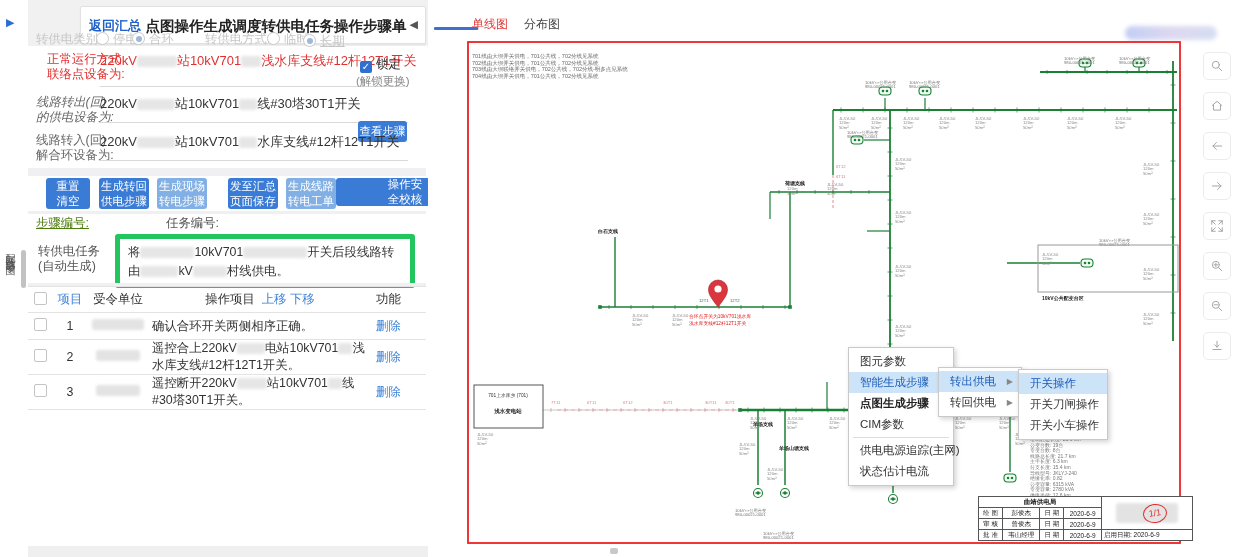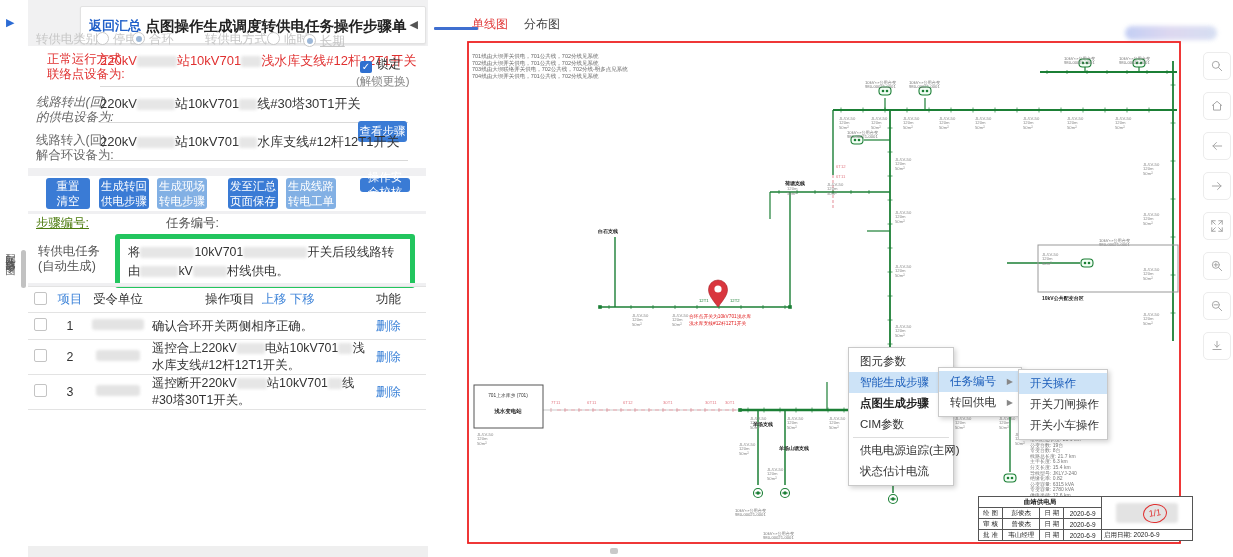--- a/index.html
+++ b/index.html
@@ -143,21 +143,21 @@
         </div>
       <div class="btn lt" style="left:129px;width:50px;height:31px;">
           <span><span>生成现场</span><br><span>转电步骤</span></span>
         </div>
       <div class="btn" style="left:200px;width:50px;height:31px;">
           <span><span>发至汇总</span><br><span>页面保存</span></span>
         </div>
       <div class="btn lt" style="left:258px;width:50px;height:31px;">
           <span><span>生成线路</span><br><span>转电工单</span></span>
         </div>
-      <div class="btn" style="left:332px;width:50px;height:14px;">
+      <div class="btn" style="left:308px;width:50px;height:28px;padding-left:44px;">
           <span><span>操作安</span><br><span>全校核</span></span>
         </div>
     </div>
 
     <div class="abs divider" style="left:0;top:211px;width:398px;height:3px;"></div>
 
     <span class="abs lbl" style="left:8px;top:216px;color:#4d7c0f;text-decoration:underline;">步骤编号:</span>
     <span class="abs lbl" style="left:138px;top:216px;color:#555;">任务编号:</span>
 
     <div class="abs lbl" style="left:10px;top:244px;color:#555;">
@@ -654,21 +654,21 @@
         <div class="mi">
             <span>供电电源追踪(主网)</span>
           </div>
         <div class="mi">
             <span>状态估计电流</span>
           </div>
       </div>
 
       <div class="menu" style="left:510px;top:337px;width:82px;padding:3px 0;">
         <div class="mi hl">
-            <span>任务编号</span>
+            <span>转出供电</span>
             <span class="arr">▶</span>
           </div>
         <div class="mi">
             <span>转回供电</span>
             <span class="arr">▶</span>
           </div>
       </div>
 
       <div class="menu" style="left:590px;top:339px;width:88px;padding:3px 0;">
         <div class="mi hl">

